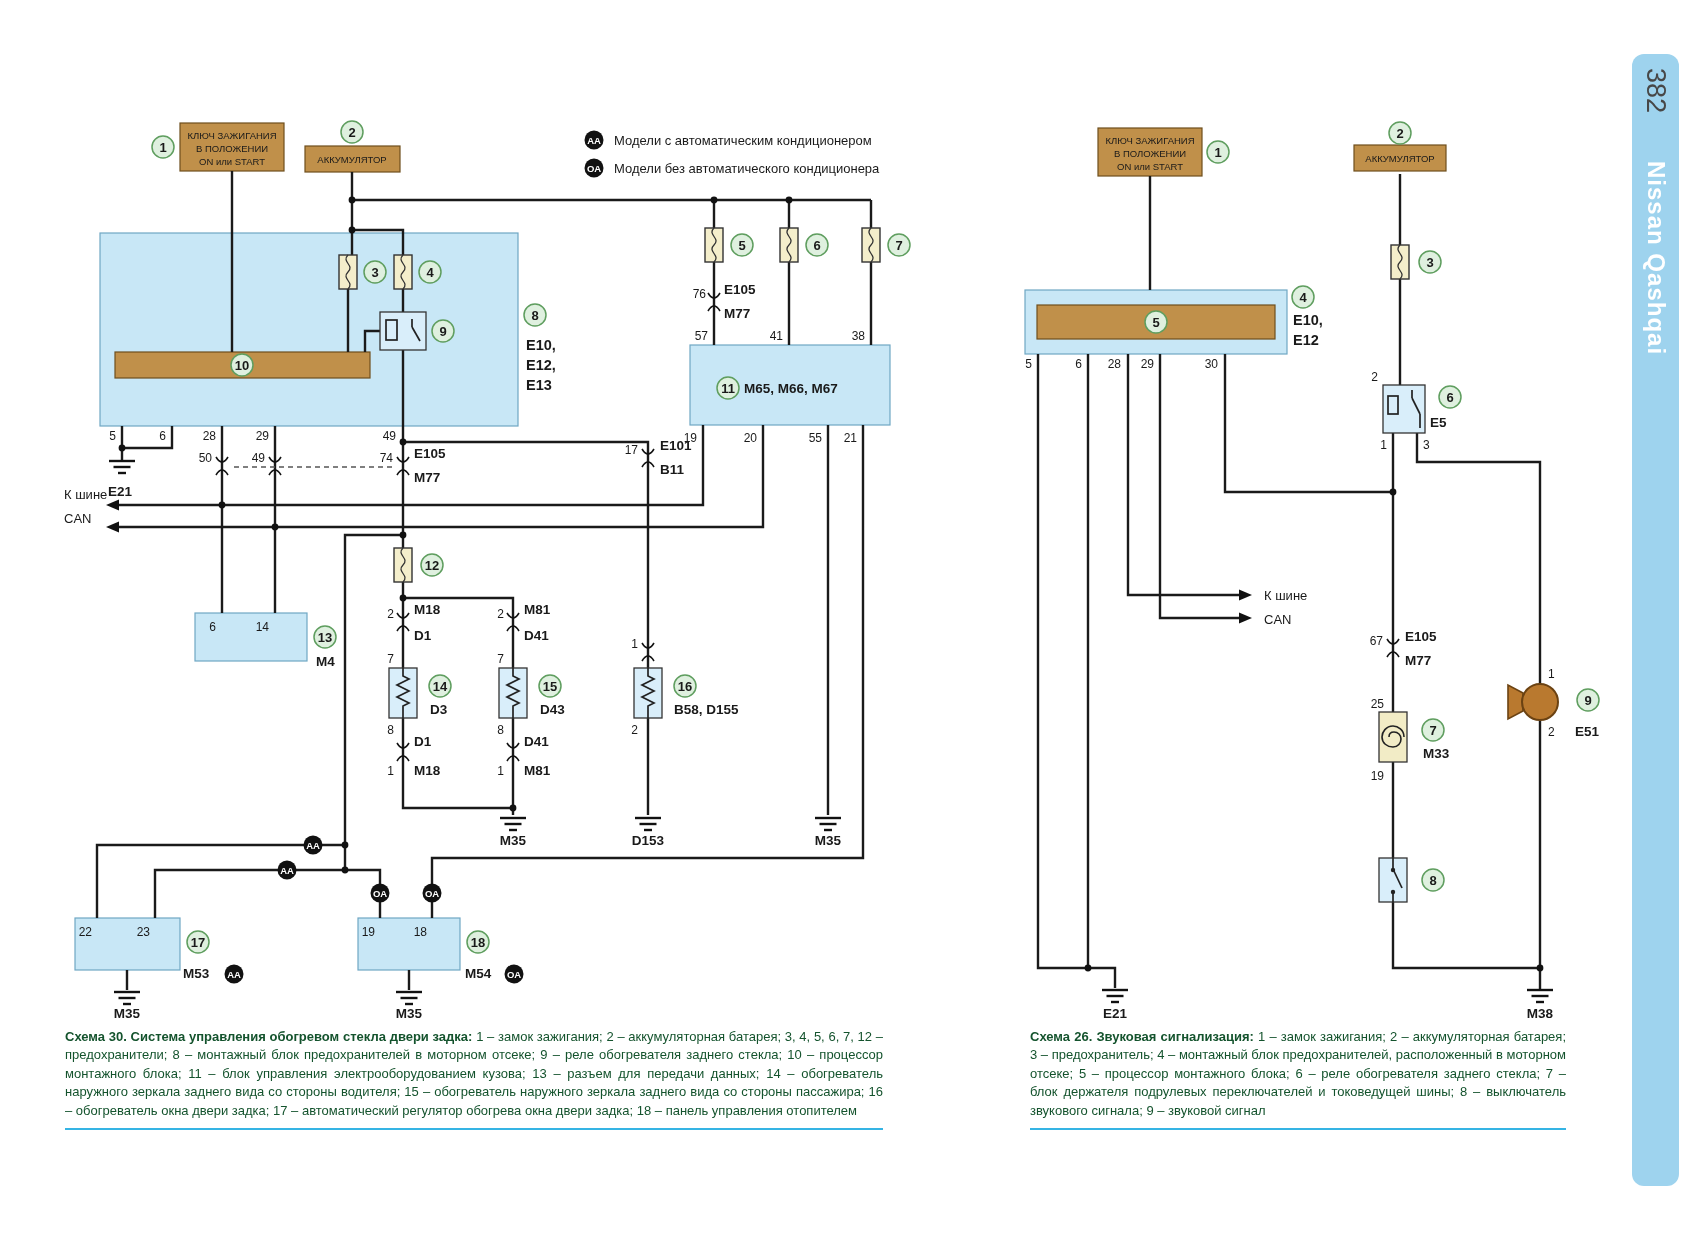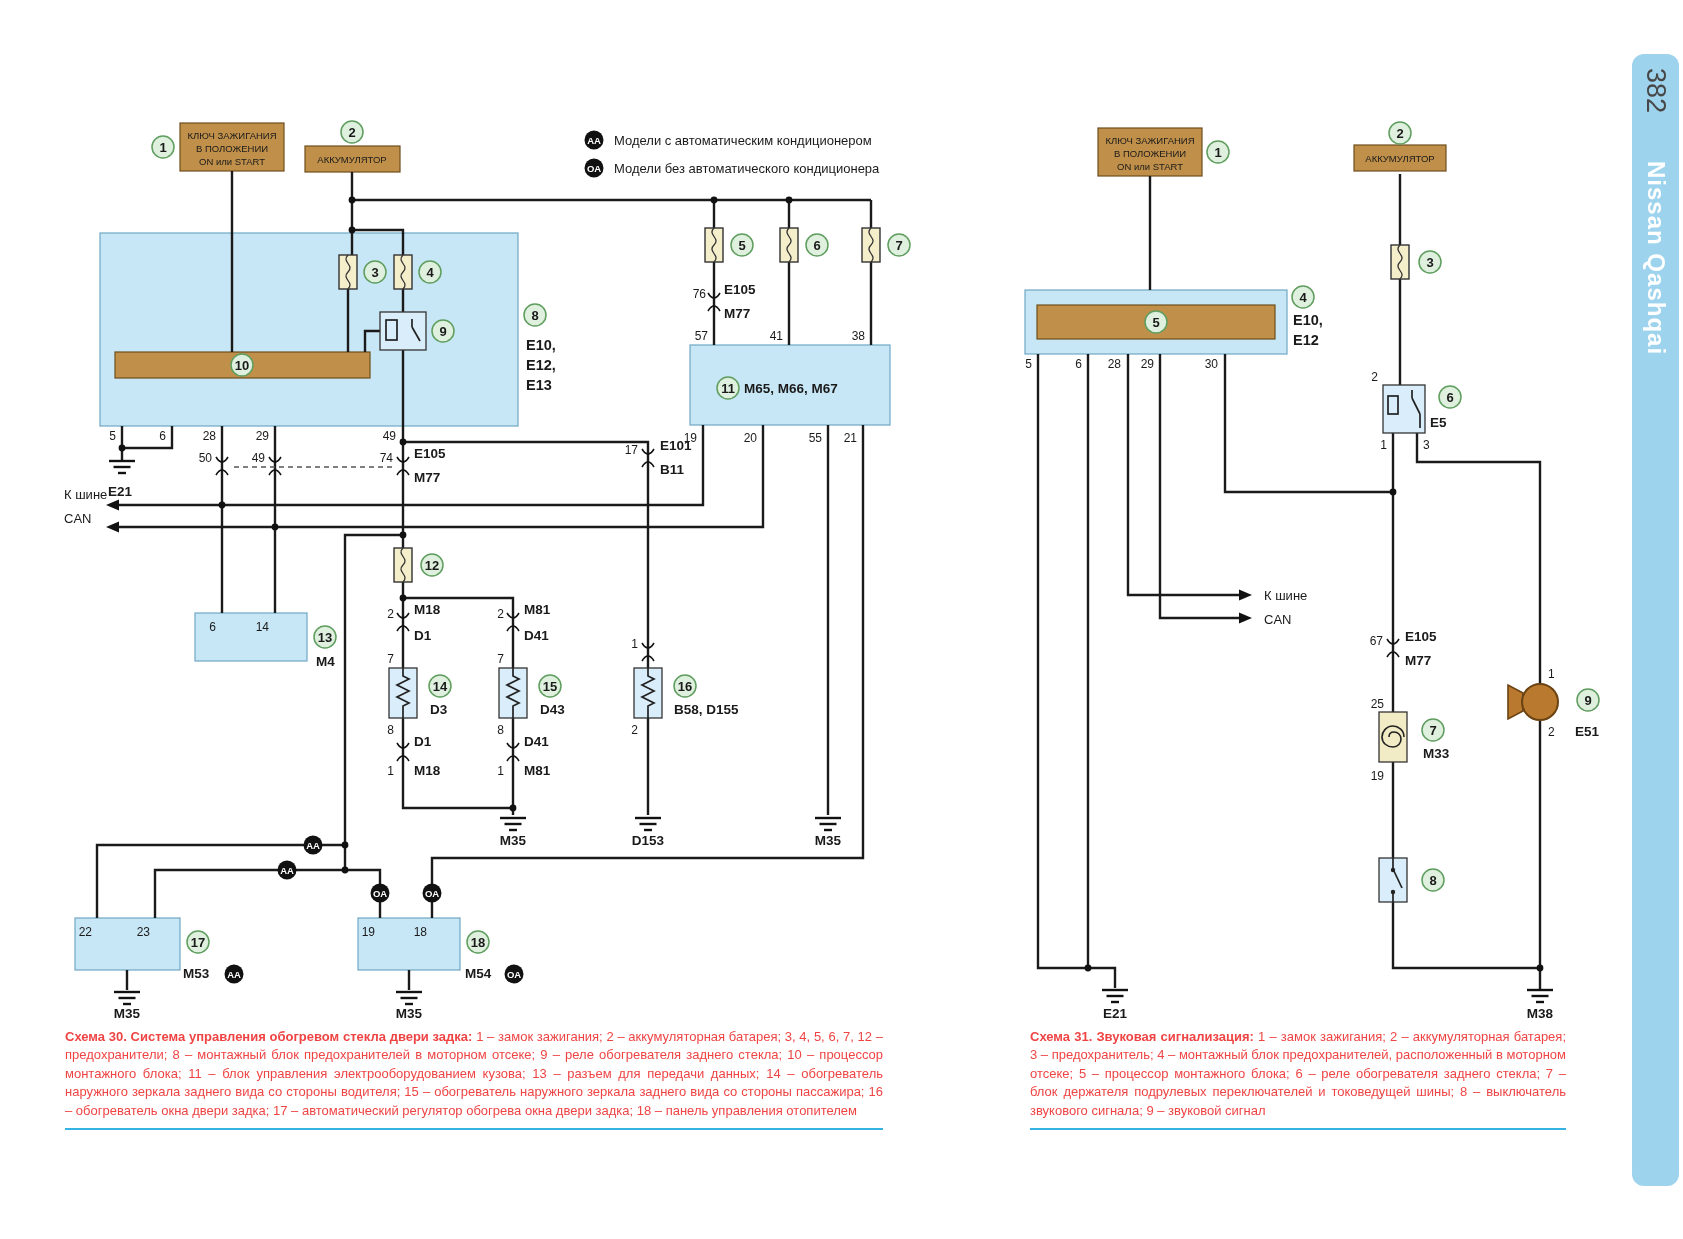--- a/index.html
+++ b/index.html
@@ -17,21 +17,21 @@
   .sym{stroke:#222;stroke-width:1.7;fill:none;}
   .t{font-size:12px;}
   .b{font-size:13.5px;font-weight:bold;}
   .bb{font-size:14.5px;font-weight:bold;}
   .s{font-size:9.5px;}
   .leg{font-size:13px;}
   .cn{font-size:13px;font-weight:600;text-anchor:middle;}
   .wt{font-size:9.5px;font-weight:bold;fill:#fff;text-anchor:middle;}
   .end{text-anchor:end;}
   .mid{text-anchor:middle;}
-  .caption{position:absolute;top:1028px;font-size:13px;line-height:1.42;color:#ef4444;text-align:justify;}
+  .caption{position:absolute;top:1028px;font-size:13px;line-height:1.42;color:#14532d;text-align:justify;}
   .caption p{margin:0;}
   .caption .rule{height:2px;background:#35b4e4;margin-top:8px;}
   .caption-left{left:65px;width:818px;}
   .caption-right{left:1030px;width:536px;}
   .side-tab{position:absolute;left:1632px;top:54px;width:47px;height:1132px;background:#9ed3ee;
             border-radius:12px;display:flex;flex-direction:column;align-items:center;
             padding-top:14px;box-sizing:border-box;}
   .page-num{writing-mode:vertical-rl;font-size:27px;color:#474747;}
   .brand{writing-mode:vertical-rl;margin-top:48px;font-size:24px;font-weight:bold;color:#ffffff;letter-spacing:1px;}
 </style>
@@ -459,21 +459,21 @@
     <text class="b mid" x="1115" y="1018">E21</text>
     <text class="b mid" x="1540" y="1018">M38</text>
   </g>
 </svg>
 
 <div class="caption caption-left">
   <p><strong>Схема 30. Система управления обогревом стекла двери задка:</strong><span> 1 – замок зажигания; 2 – аккумуляторная батарея; 3, 4, 5, 6, 7, 12 – предохранители; 8 – монтажный блок предохранителей в моторном отсеке; 9 – реле обогревателя заднего стекла; 10 – процессор монтажного блока; 11 – блок управления электрооборудованием кузова; 13 – разъем для передачи данных; 14 – обогреватель наружного зеркала заднего вида со стороны водителя; 15 – обогреватель наружного зеркала заднего вида со стороны пассажира; 16 – обогреватель окна двери задка; 17 – автоматический регулятор обогрева окна двери задка; 18 – панель управления отопителем</span></p>
   <div class="rule"></div>
 </div>
 <div class="caption caption-right">
-  <p><strong>Схема 31. Звуковая сигнализация:</strong><span> 1 – замок зажигания; 2 – аккумуляторная батарея; 3 – предохранитель; 4 – монтажный блок предохранителей, расположенный в моторном отсеке; 5 – процессор монтажного блока; 6 – реле обогревателя заднего стекла; 7 – блок держателя подрулевых переключателей и токоведущей шины; 8 – выключатель звукового сигнала; 9 – звуковой сигнал</span></p>
+  <p><strong>Схема 26. Звуковая сигнализация:</strong><span> 1 – замок зажигания; 2 – аккумуляторная батарея; 3 – предохранитель; 4 – монтажный блок предохранителей, расположенный в моторном отсеке; 5 – процессор монтажного блока; 6 – реле обогревателя заднего стекла; 7 – блок держателя подрулевых переключателей и токоведущей шины; 8 – выключатель звукового сигнала; 9 – звуковой сигнал</span></p>
   <div class="rule"></div>
 </div>
 
 <div class="side-tab">
   <div class="page-num">382</div>
   <div class="brand">Nissan Qashqai</div>
 </div>
 
 </div>
 

